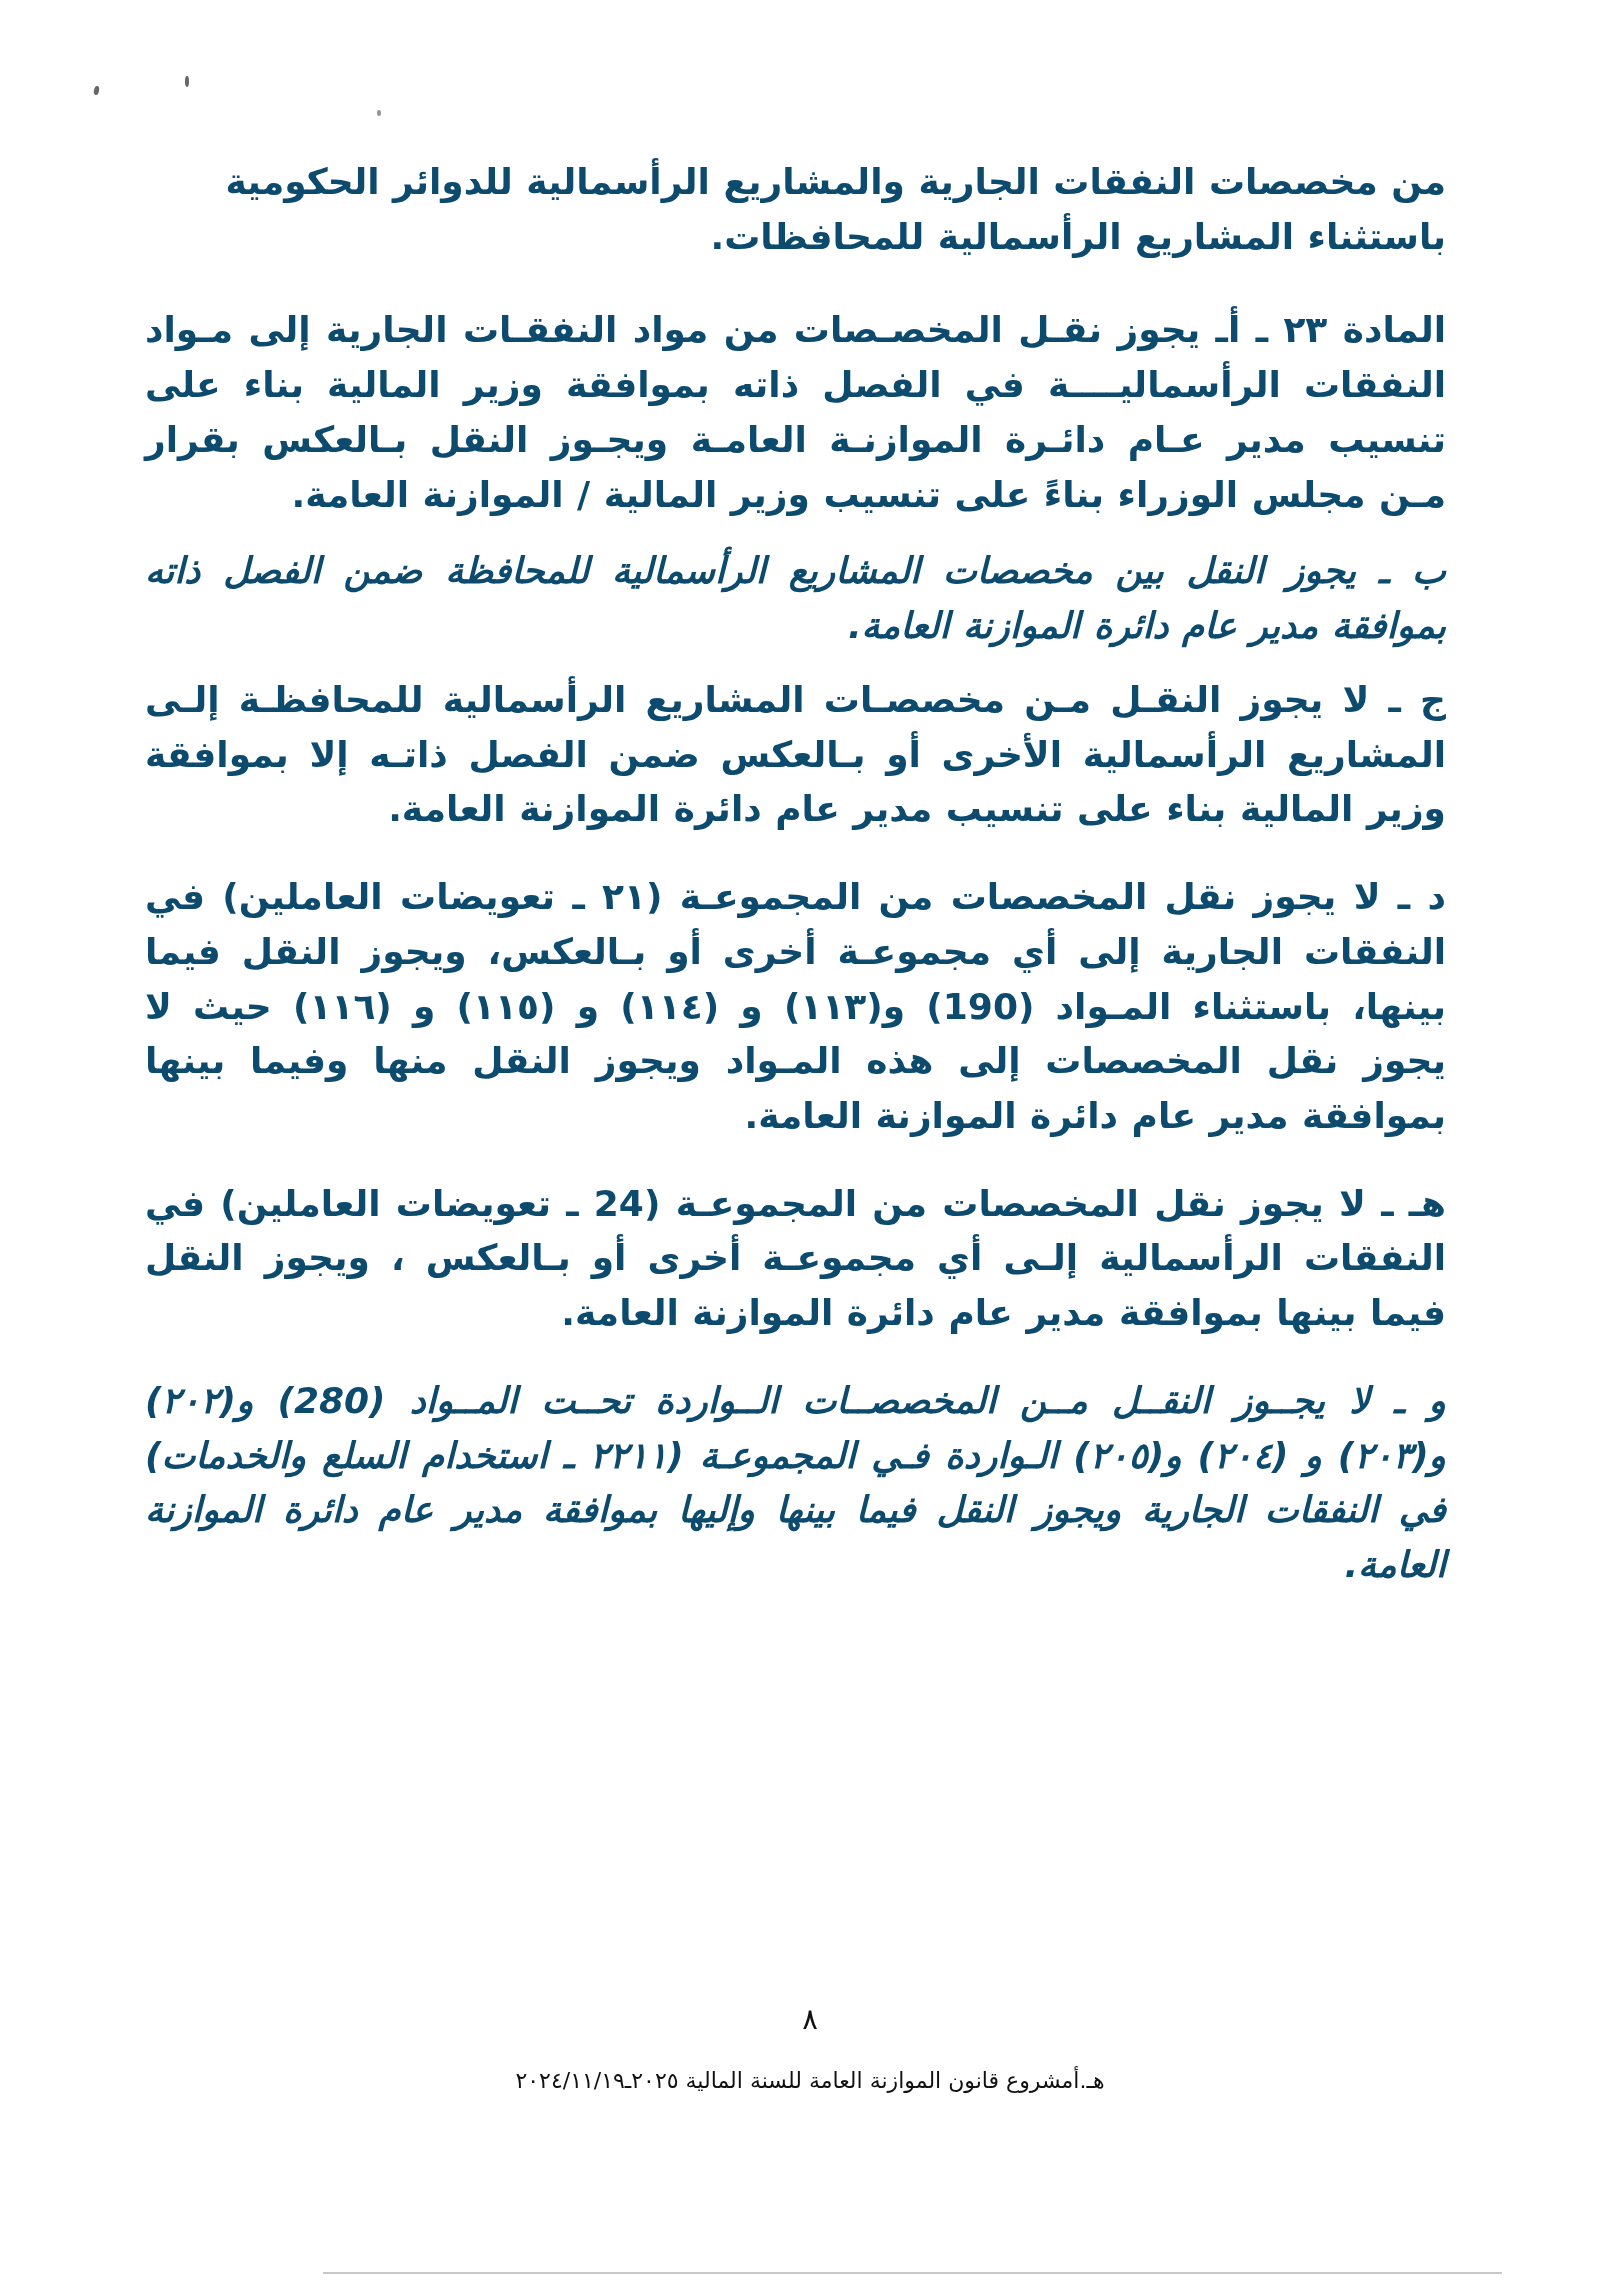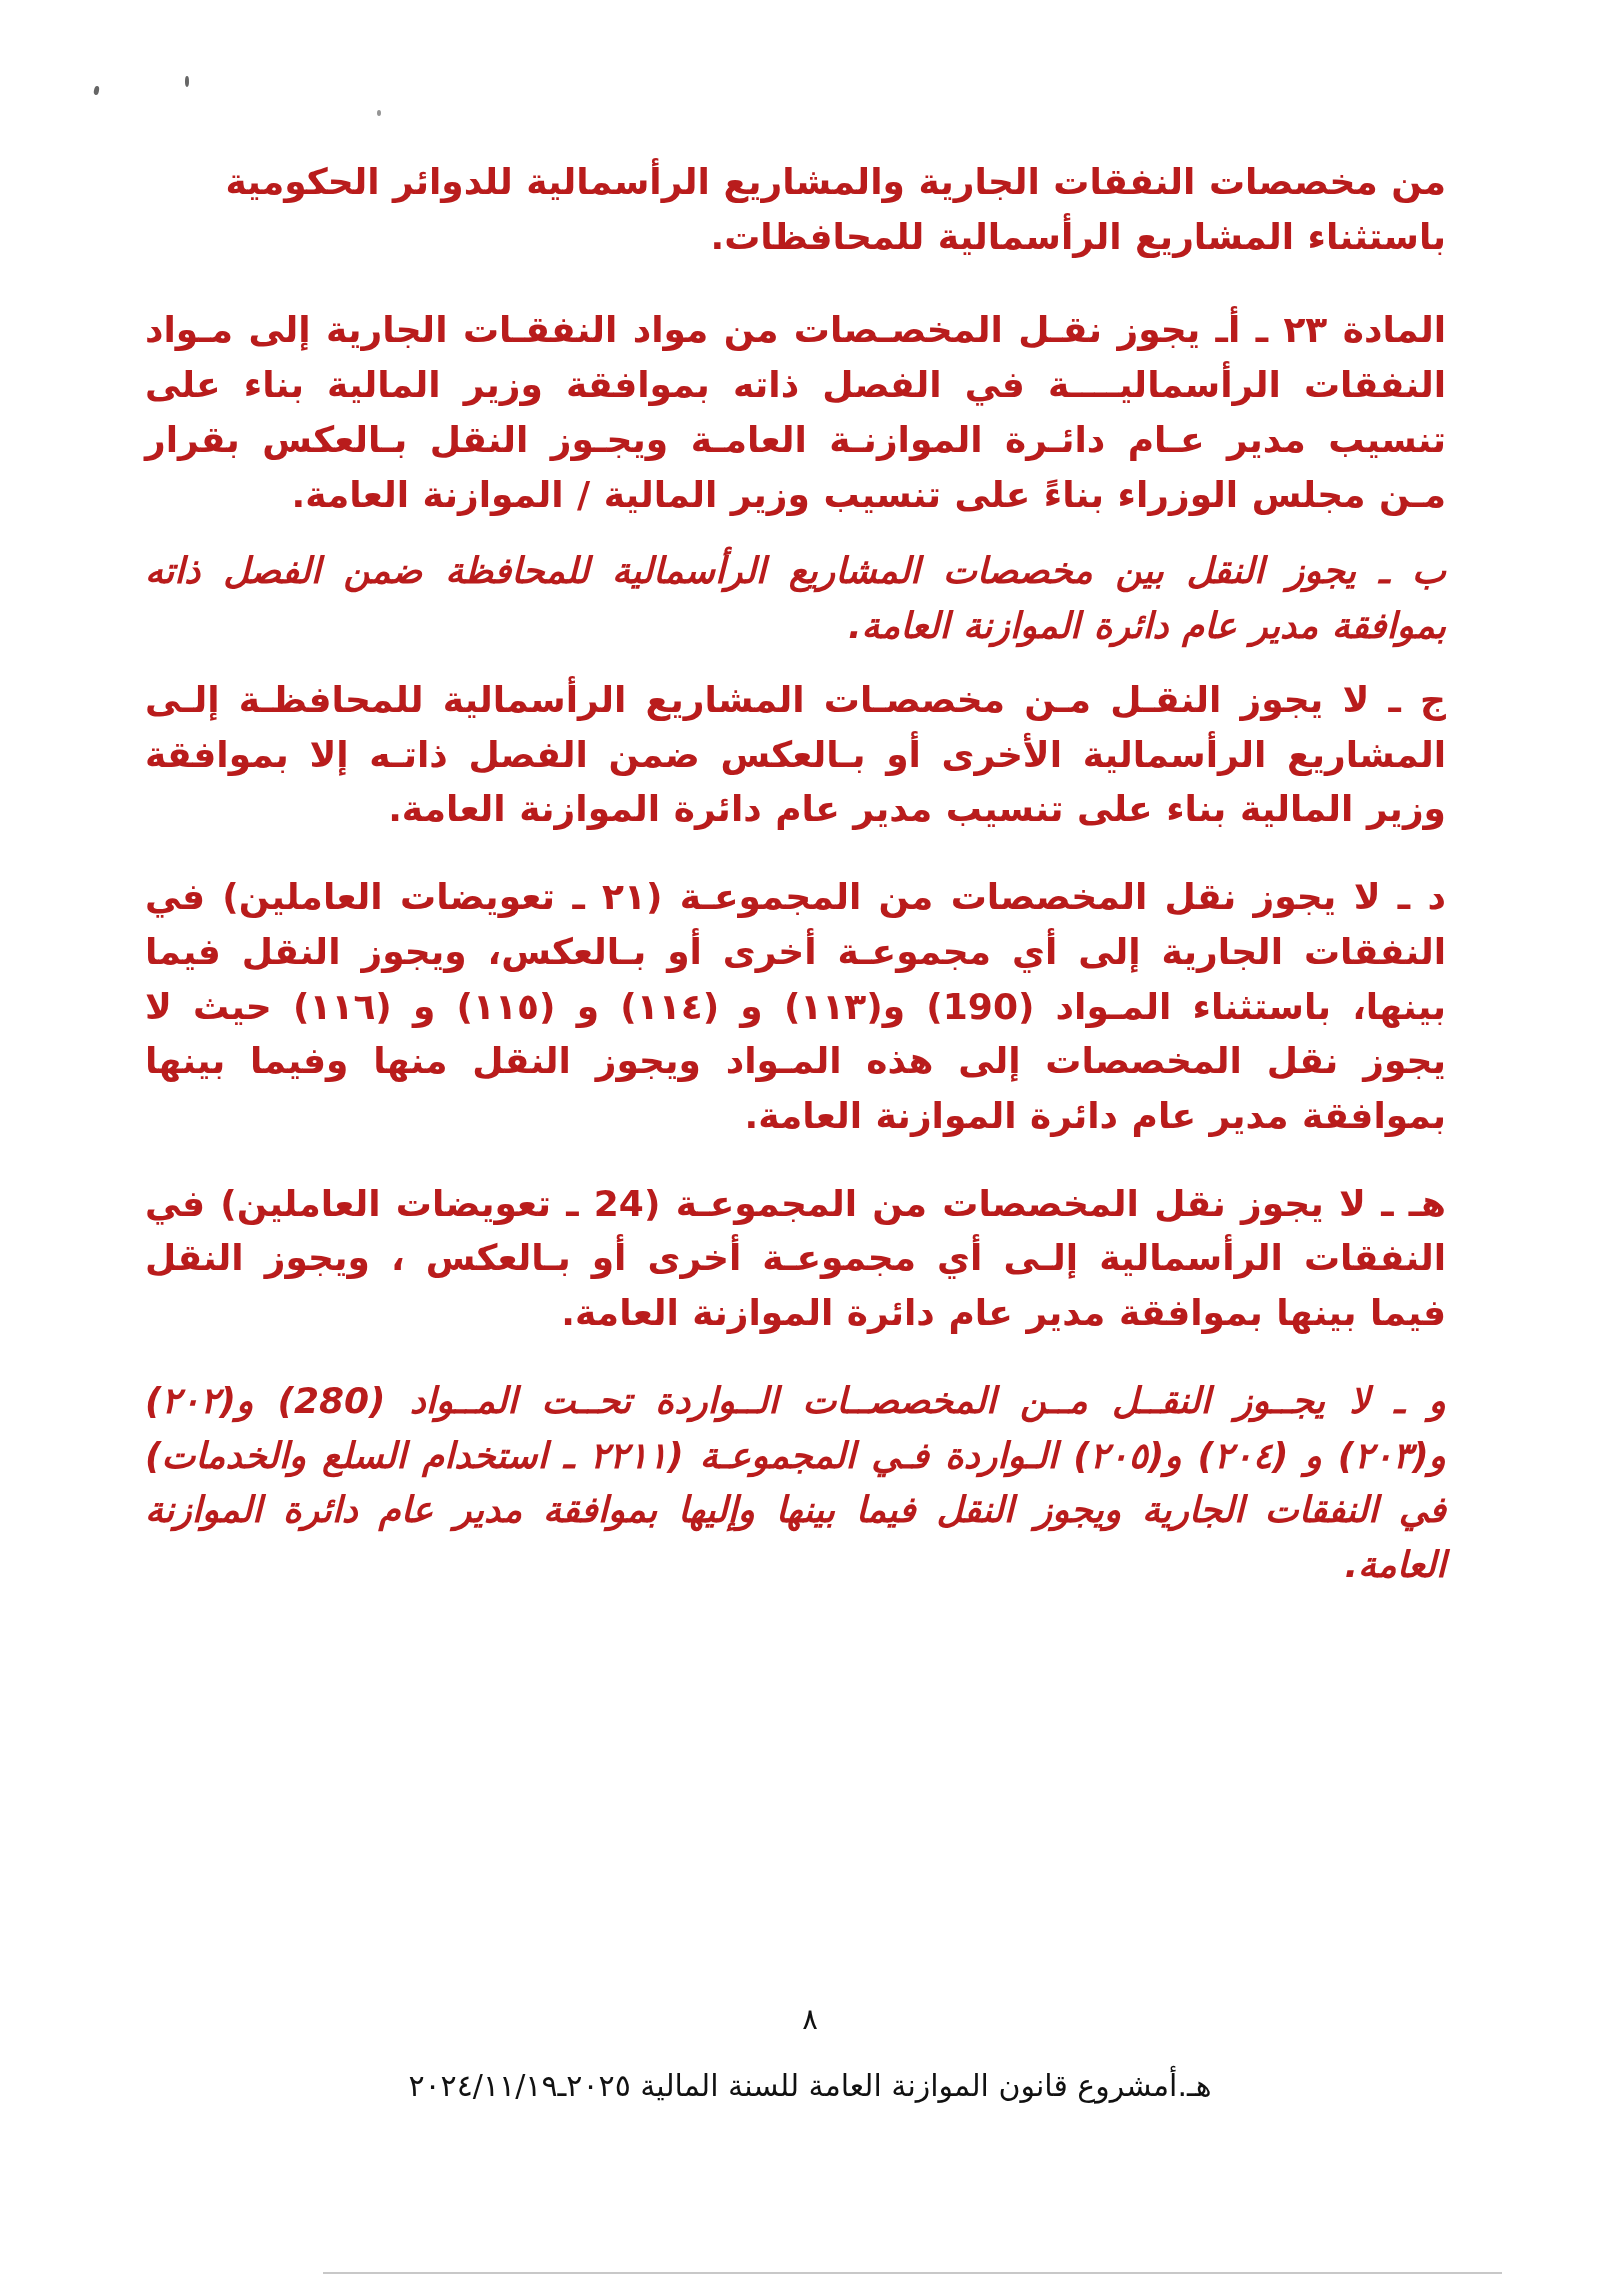--- a/index.html
+++ b/index.html
@@ -33,21 +33,21 @@
 
   .content {
     position: absolute;
     right: 174px;
     left: 145px;
     top: 155px;
     direction: rtl;
     text-align: justify;
     font-family: "DejaVu Sans", "Liberation Sans", sans-serif;
     font-weight: bold;
-    color: #b91c1c;
+    color: #0c4a6e;
   }
 
   .para {
     font-size: 36px;
     line-height: 1.52;
     margin: 0 0 25.5px 0;
     text-align: justify;
     text-justify: inter-word;
     letter-spacing: 0px;
     word-spacing: 1px;
@@ -88,21 +88,21 @@
   }
 
   .footer-note {
     position: absolute;
     right: 0;
     left: 0;
     top: 2068px;
     text-align: center;
     direction: rtl;
     font-family: "DejaVu Sans", sans-serif;
-    font-size: 30px;
+    font-size: 22px;
     color: #111;
     letter-spacing: 0px;
   }
 
   
   .edge-line {
     position: absolute;
     left: 323px;
     right: 118px;
     top: 2272px;

